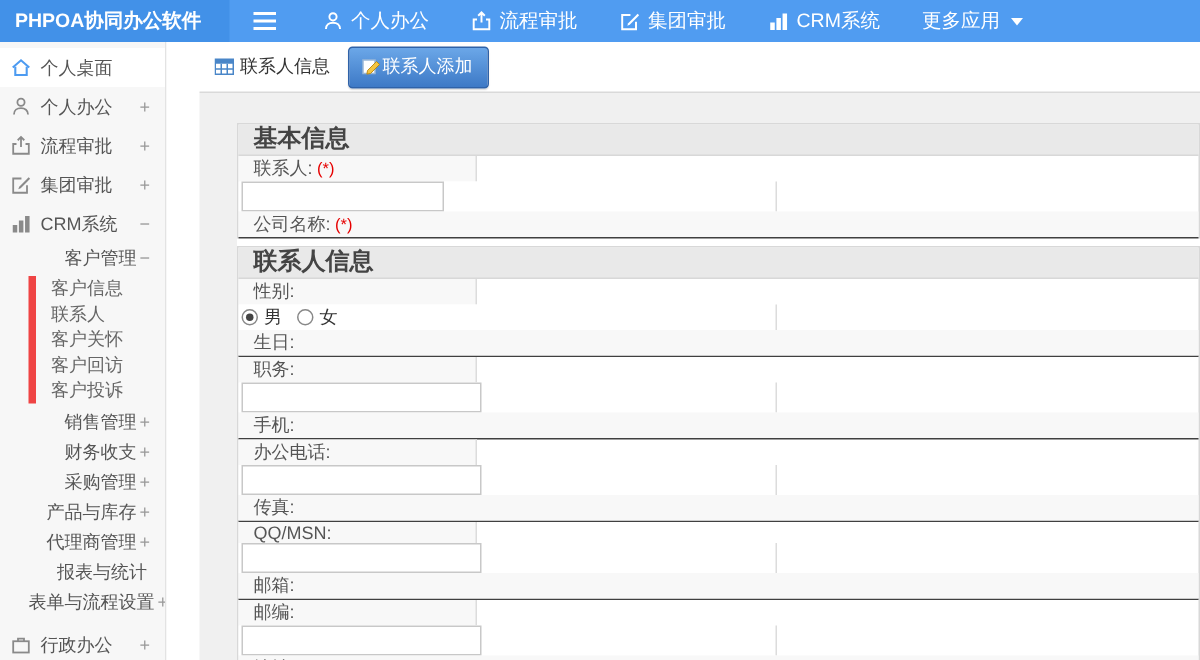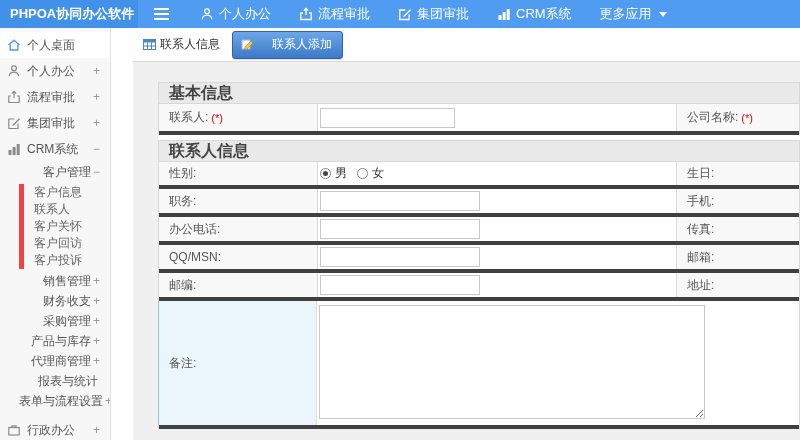--- a/index.html
+++ b/index.html
@@ -2,21 +2,21 @@
 <html><head>
 <meta charset="utf-8">
 <style>
   * { margin:0; padding:0; box-sizing:border-box; }
   html,body { width:800px; height:440px; overflow:hidden; background:#fff;
     font-family:"Liberation Sans","DejaVu Sans",sans-serif; }
   .screen { position:relative; width:800px; height:440px; background:#fff; }
 
   
   .topbar { display:flex; align-items:stretch; height:28px; background:#509cf1; color:#fff; }
-  .logo { width:138px; background:#4291e8; font-size:13px; font-weight:bold;
+  .logo { width:153px; background:#4291e8; font-size:13px; font-weight:bold;
     line-height:28px; padding-left:10px; white-space:nowrap; }
   .hamburger { display:flex; flex-direction:column; justify-content:center; gap:3px;
     width:20px; margin-left:16px; cursor:pointer; }
   .hamburger i { display:block; width:15px; height:2px; background:#fff; }
   .topnav { display:flex; align-items:center; margin-left:12px; }
   .topnav-item { display:flex; align-items:center; gap:5px; padding:0 14px; height:28px;
     font-size:13px; color:#fff; cursor:pointer; white-space:nowrap; }
   .caret { width:0; height:0; border-left:4px solid transparent; border-right:4px solid transparent;
     border-top:5px solid #fff; margin-left:2px; }
 
@@ -38,32 +38,32 @@
   .side-l2 .lbl { flex:1; white-space:nowrap;text-align:right; }
   .side-l3-group { border-left:5px solid #ef4444; margin:2px 0 2px 19px; }
   .side-l3 { display:flex; align-items:center; height:17px; padding-left:10px;
     font-size:12px; color:#666; cursor:pointer; white-space:nowrap; }
 
   
   .main { flex:1; display:flex; flex-direction:column; min-width:0; }
   .tabbar { height:34px; background:#fff; border-bottom:1px solid #d9d9d9;
     display:flex; align-items:center; padding-left:10px; flex-shrink:0; }
   .tab { display:flex; align-items:center; gap:4px; font-size:12px; color:#333; cursor:pointer; }
-  .tab-btn { display:flex; align-items:center; gap:18px; margin-left:12px; padding:4px 10px 5px 8px;
+  .tab-btn { display:flex; align-items:center; gap:1px; margin-left:12px; padding:4px 10px 5px 8px;
     font-size:12px; color:#fff; cursor:pointer; border:1px solid #2f62a8; border-radius:3px;
     background:linear-gradient(#6ba7e8,#3d79c6); box-shadow:0 1px 1px rgba(0,0,0,.15); }
   .content { flex:1; background:#f0f0f0; padding:20px 0 0 25px; overflow:hidden; }
 
   
   .ftable { width:642px; background:#fff; }
   .fsection { border:1px solid #d8d8d8; border-bottom:none; }
   .fsection + .fsection { margin-top:5px; }
   .sec-header { height:21px; line-height:20px; background:#e9e9e9; border-bottom:1px solid #d8d8d8;
     font-size:16px; font-weight:bold; color:#444; padding-left:10px; }
-  .frow { display:flex; border-bottom:4px solid #404040; min-height:28px; }
+  .frow { display:flex; border-bottom:1px solid #404040; min-height:28px;flex-direction:column; }
   .fcell { display:flex; align-items:center; }
   .cl { width:159px; background:#f8f8f8; border-right:1px solid #dcdcdc;
     padding-left:10px; font-size:12px; color:#555; flex-shrink:0; }
   .cf { width:359px; background:#fff; border-right:1px solid #dcdcdc;
     padding-left:2px; flex-shrink:0; }
   .cl2 { flex:1; background:#f8f8f8; padding-left:10px; font-size:12px; color:#555; min-width:0; }
   .req { color:#e60000; margin-left:3px; font-size:11px; }
   .txt-input { width:160px; height:20px; border:1px solid #c8c8c8; background:#fff;
     font-size:12px; padding:0 3px; outline:none; }
   .row-h31 { min-height:31px; }

